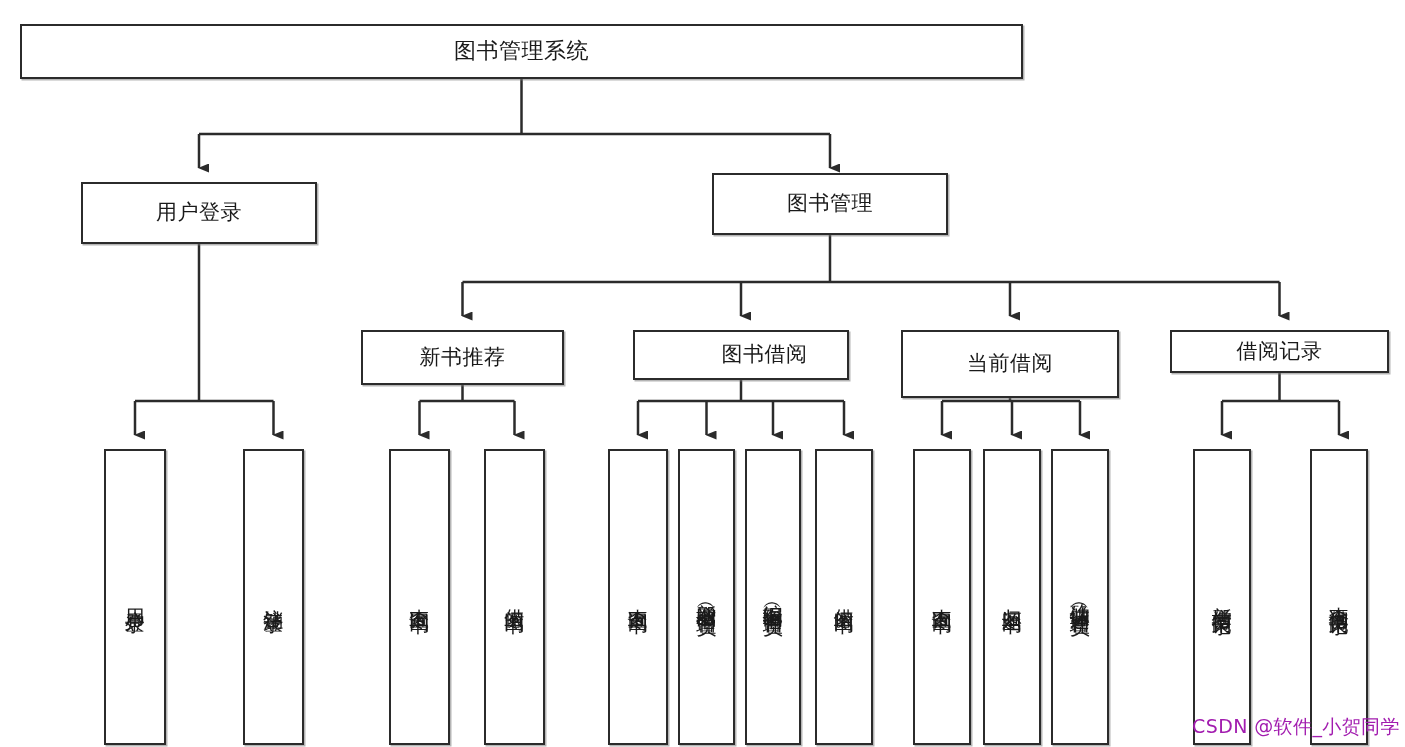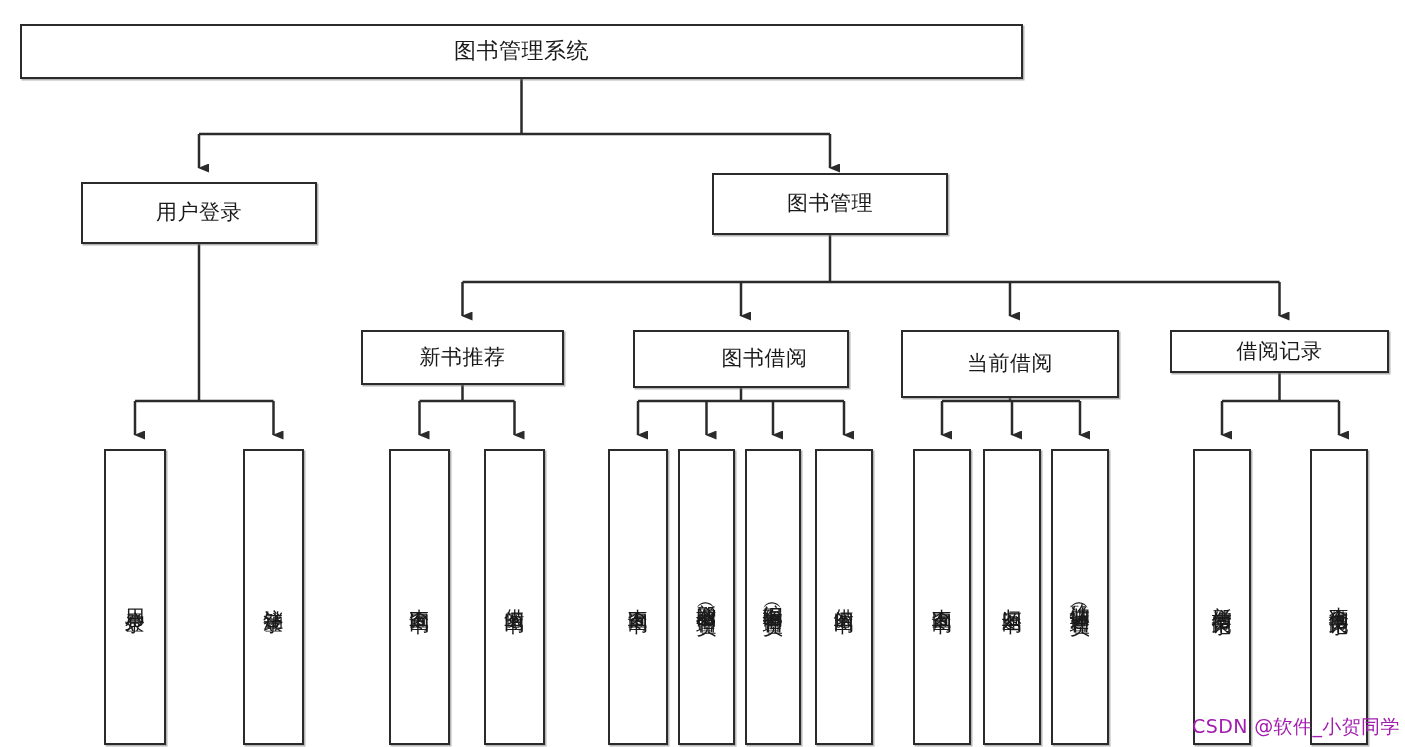--- a/index.html
+++ b/index.html
@@ -117,21 +117,21 @@
       </div>
       <div class="node-box" style="left: 81px; top: 170px; width: 236px; height: 62px;">
         <span class="node-label">用户登录</span>
       </div>
       <div class="node-box" style="left: 712px; top: 161px; width: 236px; height: 62px;">
         <span class="node-label">图书管理</span>
       </div>
       <div class="node-box" style="left: 361px; top: 318px; width: 203px; height: 55px;">
         <span class="node-label">新书推荐</span>
       </div>
-      <div class="node-box" style="left: 633px; top: 318px; width: 216px; height: 58px; padding-left: 47px;">
+      <div class="node-box" style="left: 633px; top: 318px; width: 216px; height: 50px; padding-left: 47px;">
         <span class="node-label">图书借阅</span>
       </div>
       <div class="node-box" style="left: 901px; top: 318px; width: 218px; height: 68px;">
         <span class="node-label">当前借阅</span>
       </div>
       <div class="node-box" style="left: 1170px; top: 318px; width: 219px; height: 43px;">
         <span class="node-label">借阅记录</span>
       </div>
       <div class="node-box vertical" style="left: 104px; top: 437px; width: 62px; height: 296px;">
         <span class="node-label">用户登录</span>

